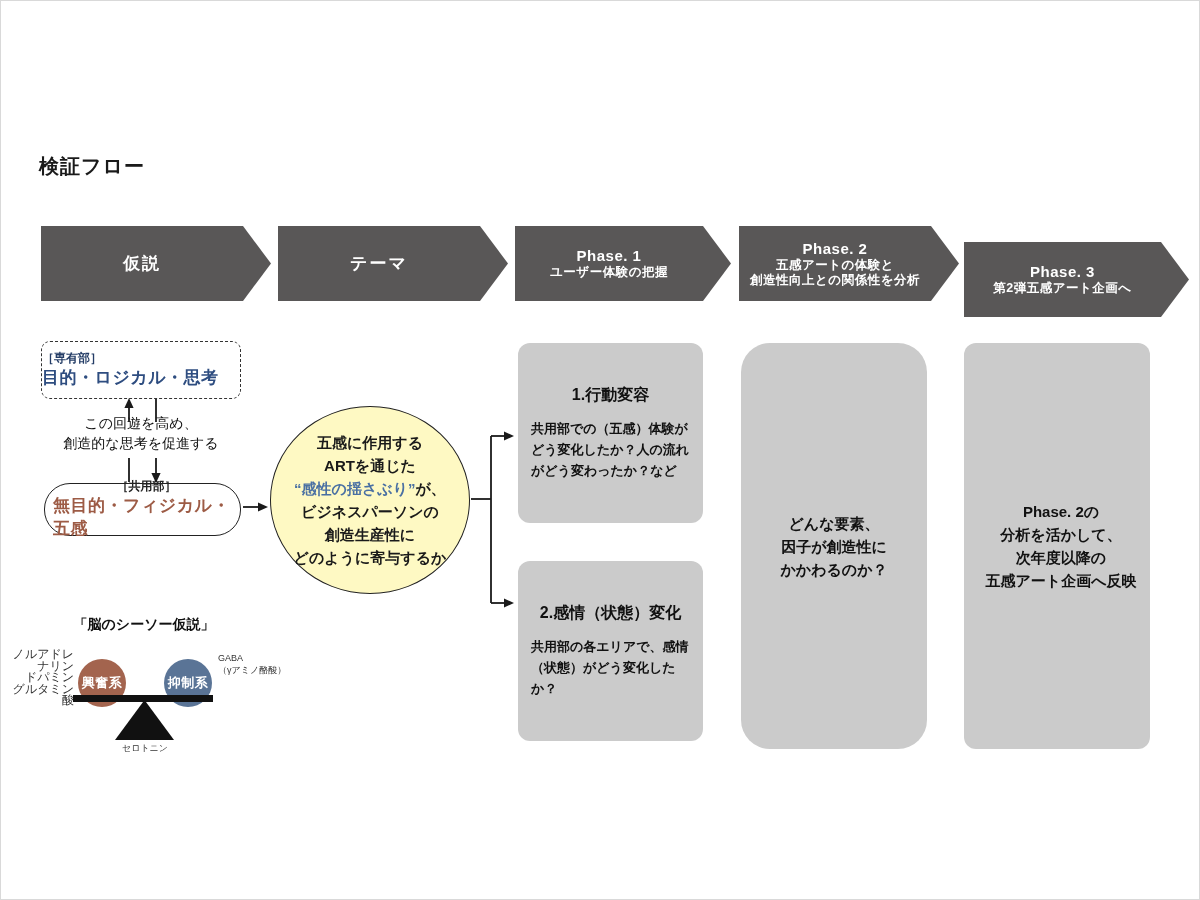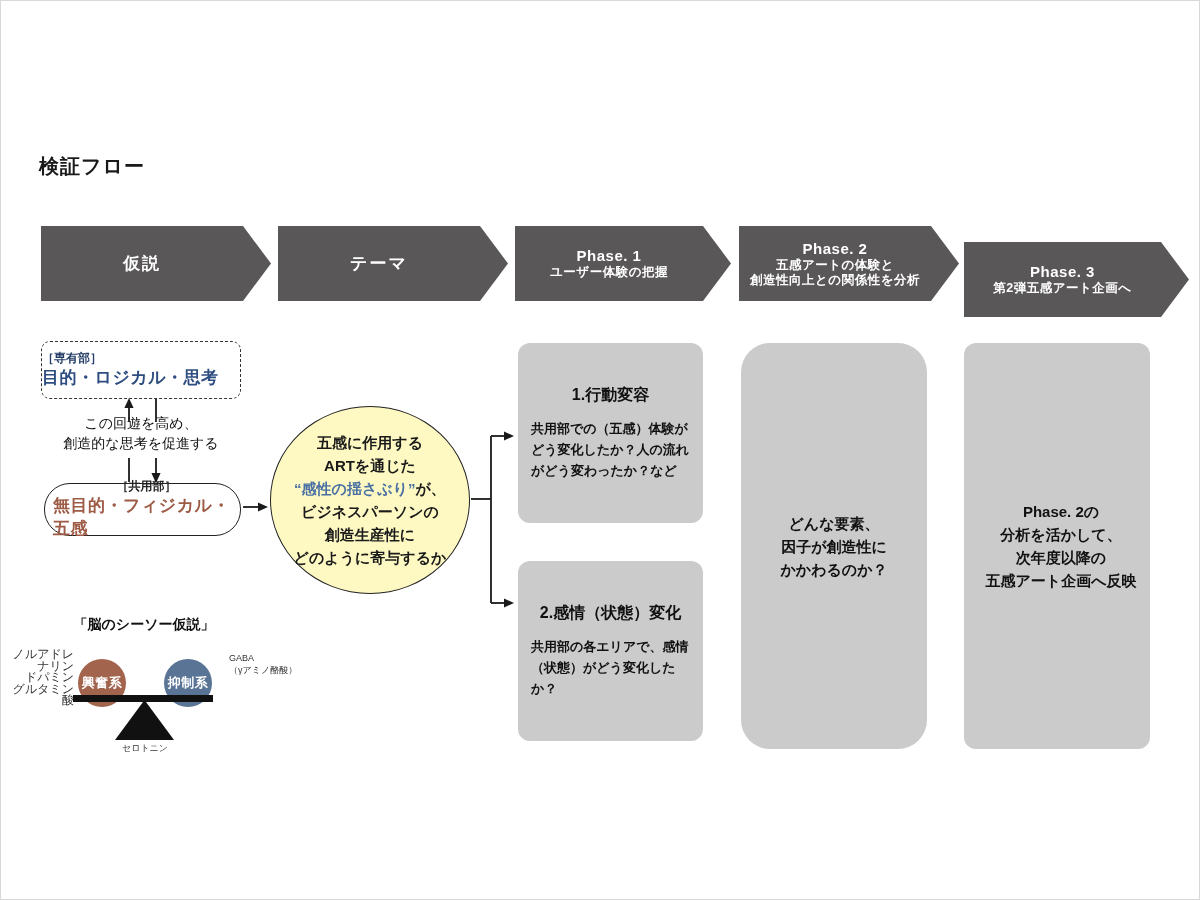--- a/index.html
+++ b/index.html
@@ -87,21 +87,21 @@
     display:flex; align-items:center; justify-content:center; letter-spacing:0.5px;
   }
   .ss-excite { left:77px; background:#a3644e; }
   .ss-inhibit { left:163px; background:#5a7496; }
   .ss-left-labels {
     position:absolute; left:3px; top:648px; width:70px; text-align:right;
     font-size:12px; line-height:11.5px; color:#333333; font-weight:400;
   }
   .ss-right-labels {
     position:absolute; left:217px; top:652px; width:80px; text-align:left;
-    font-size:9px; line-height:11.5px; color:#333333; font-weight:400;margin-left:11px;
+    font-size:9px; line-height:11.5px; color:#333333; font-weight:400;
   }
   .ss-pivot-label {
     position:absolute; left:115px; top:718px; width:58px; text-align:center;
     color:#ffffff; font-size:11px; font-weight:700;
   }
   .ss-pivot-sub {
     position:absolute; left:108px; top:741px; width:72px; text-align:center;
     font-size:9px; color:#333333;
   }
   .overlay { position:absolute; left:0; top:0; width:1200px; height:900px; pointer-events:none; }

